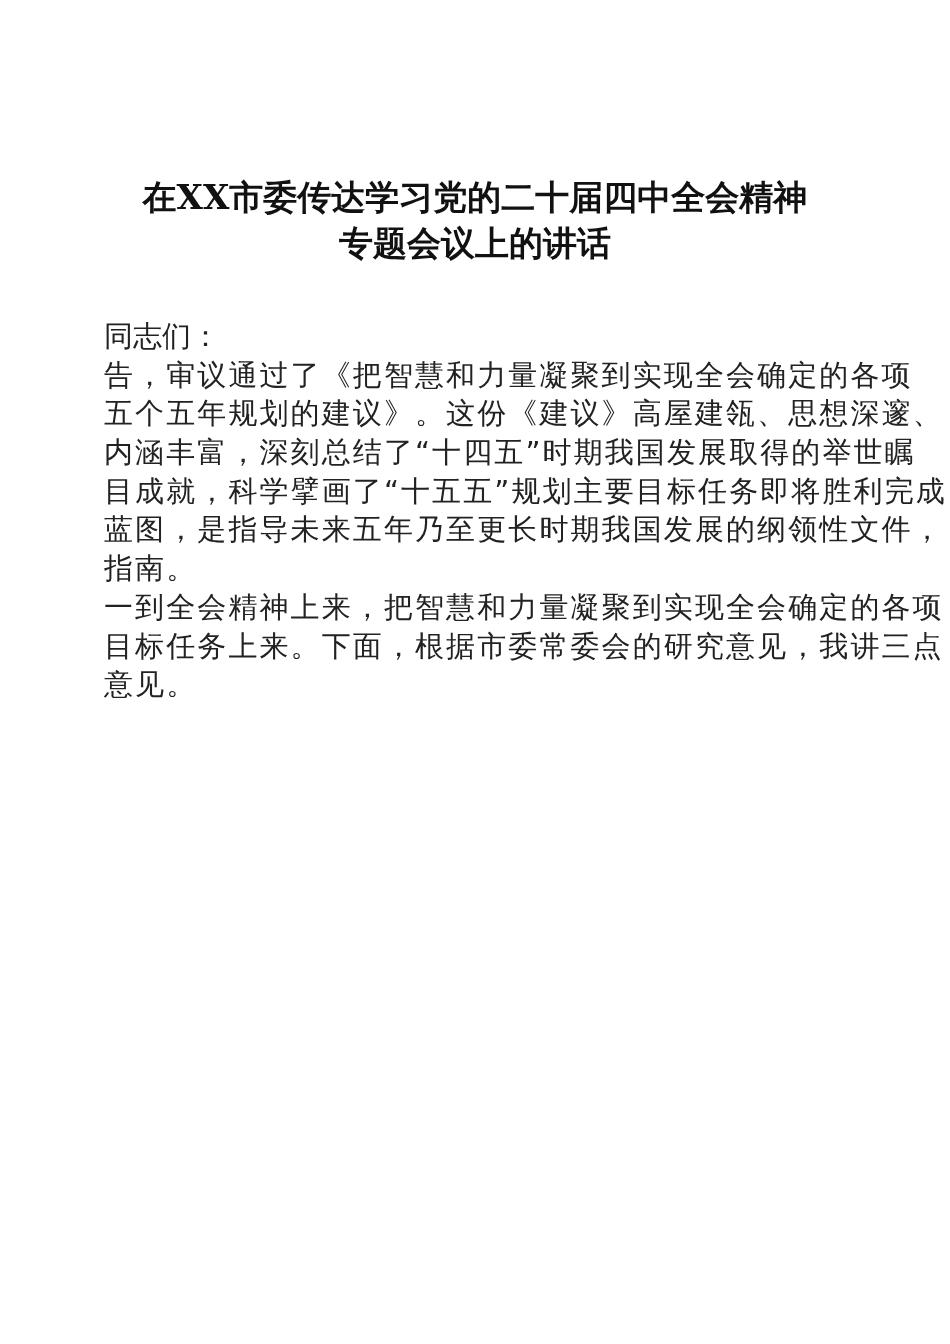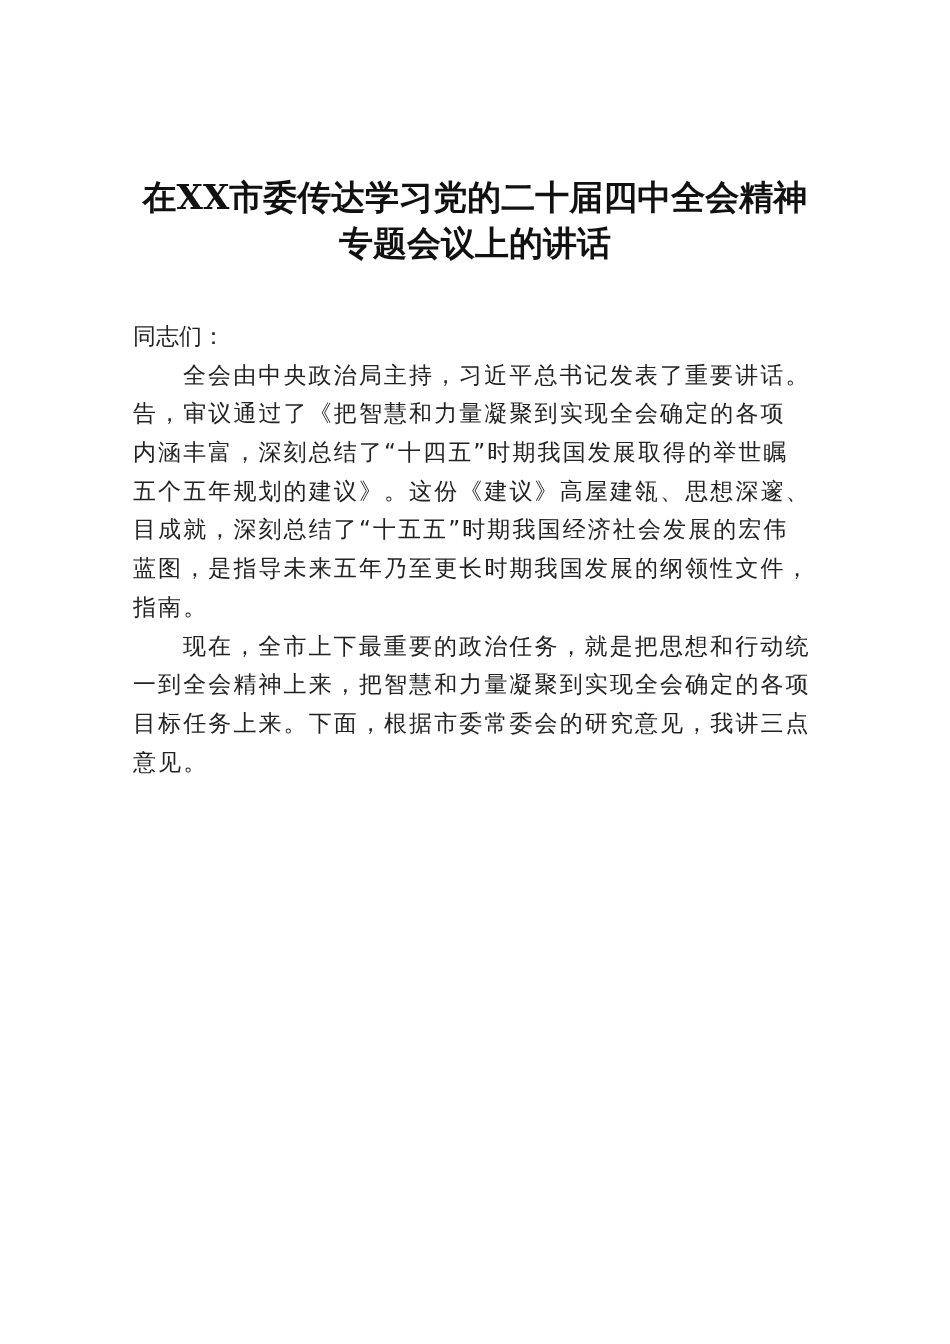--- a/index.html
+++ b/index.html
@@ -7,51 +7,49 @@
     .page { position: absolute; left: 0; top: 0; width: 950px; height: 1344px; background: #ffffff; margin-top: 38px; }
     .title {
       position: absolute; left: 0; top: 136px; width: 950px;
       text-align: center;
       font-family: "DejaVu Serif", "Liberation Serif", serif;
       font-weight: bold; font-size: 34px; line-height: 46px; color: #111;
       letter-spacing: 0px;
     }
     .title .line { display: block; white-space: nowrap; }
     .body {
-      position: absolute; left: 133px; top: 279px; width: 706px;
+      position: absolute; left: 104px; top: 279px; width: 706px;
       font-family: "DejaVu Sans", "Liberation Sans", sans-serif;
-      font-size: 23px; line-height: 38.7px; color: #222;
+      font-size: 29px; line-height: 38.7px; color: #222;
     }
     .line-row { display: block; white-space: nowrap; height: 38.7px; letter-spacing: 2.1px; }
     .salutation { letter-spacing: 0px; }
     .indent { padding-left: 50px; }
   </style>
 </head>
 <body>
 
 <div class="page">
   <div class="title">
     <span class="line">在XX市委传达学习党的二十届四中全会精神</span>
     <span class="line">专题会议上的讲话</span>
   </div>
 
   <div class="body">
     <span class="line-row salutation">同志们：</span>
 
 
     <div>
-      <span class="line-row indent">全会由中央政治局主持，习近平总书记发表了重要讲话。</span>
       <span class="line-row">告，审议通过了《把智慧和力量凝聚到实现全会确定的各项</span>
+      <span class="line-row">五个五年规划的建议》。这份《建议》高屋建瓴、思想深邃、</span>
       <span class="line-row">内涵丰富，深刻总结了“十四五”时期我国发展取得的举世瞩</span>
-      <span class="line-row">五个五年规划的建议》。这份《建议》高屋建瓴、思想深邃、</span>
-      <span class="line-row">目成就，深刻总结了“十五五”时期我国经济社会发展的宏伟</span>
+      <span class="line-row">目成就，科学擘画了“十五五”规划主要目标任务即将胜利完成</span>
       <span class="line-row">蓝图，是指导未来五年乃至更长时期我国发展的纲领性文件，</span>
       <span class="line-row">指南。</span>
     </div>
 
     <div>
-      <span class="line-row indent">现在，全市上下最重要的政治任务，就是把思想和行动统</span>
       <span class="line-row">一到全会精神上来，把智慧和力量凝聚到实现全会确定的各项</span>
       <span class="line-row">目标任务上来。下面，根据市委常委会的研究意见，我讲三点</span>
       <span class="line-row">意见。</span>
     </div>
   </div>
 </div>
 
 </body></html>

